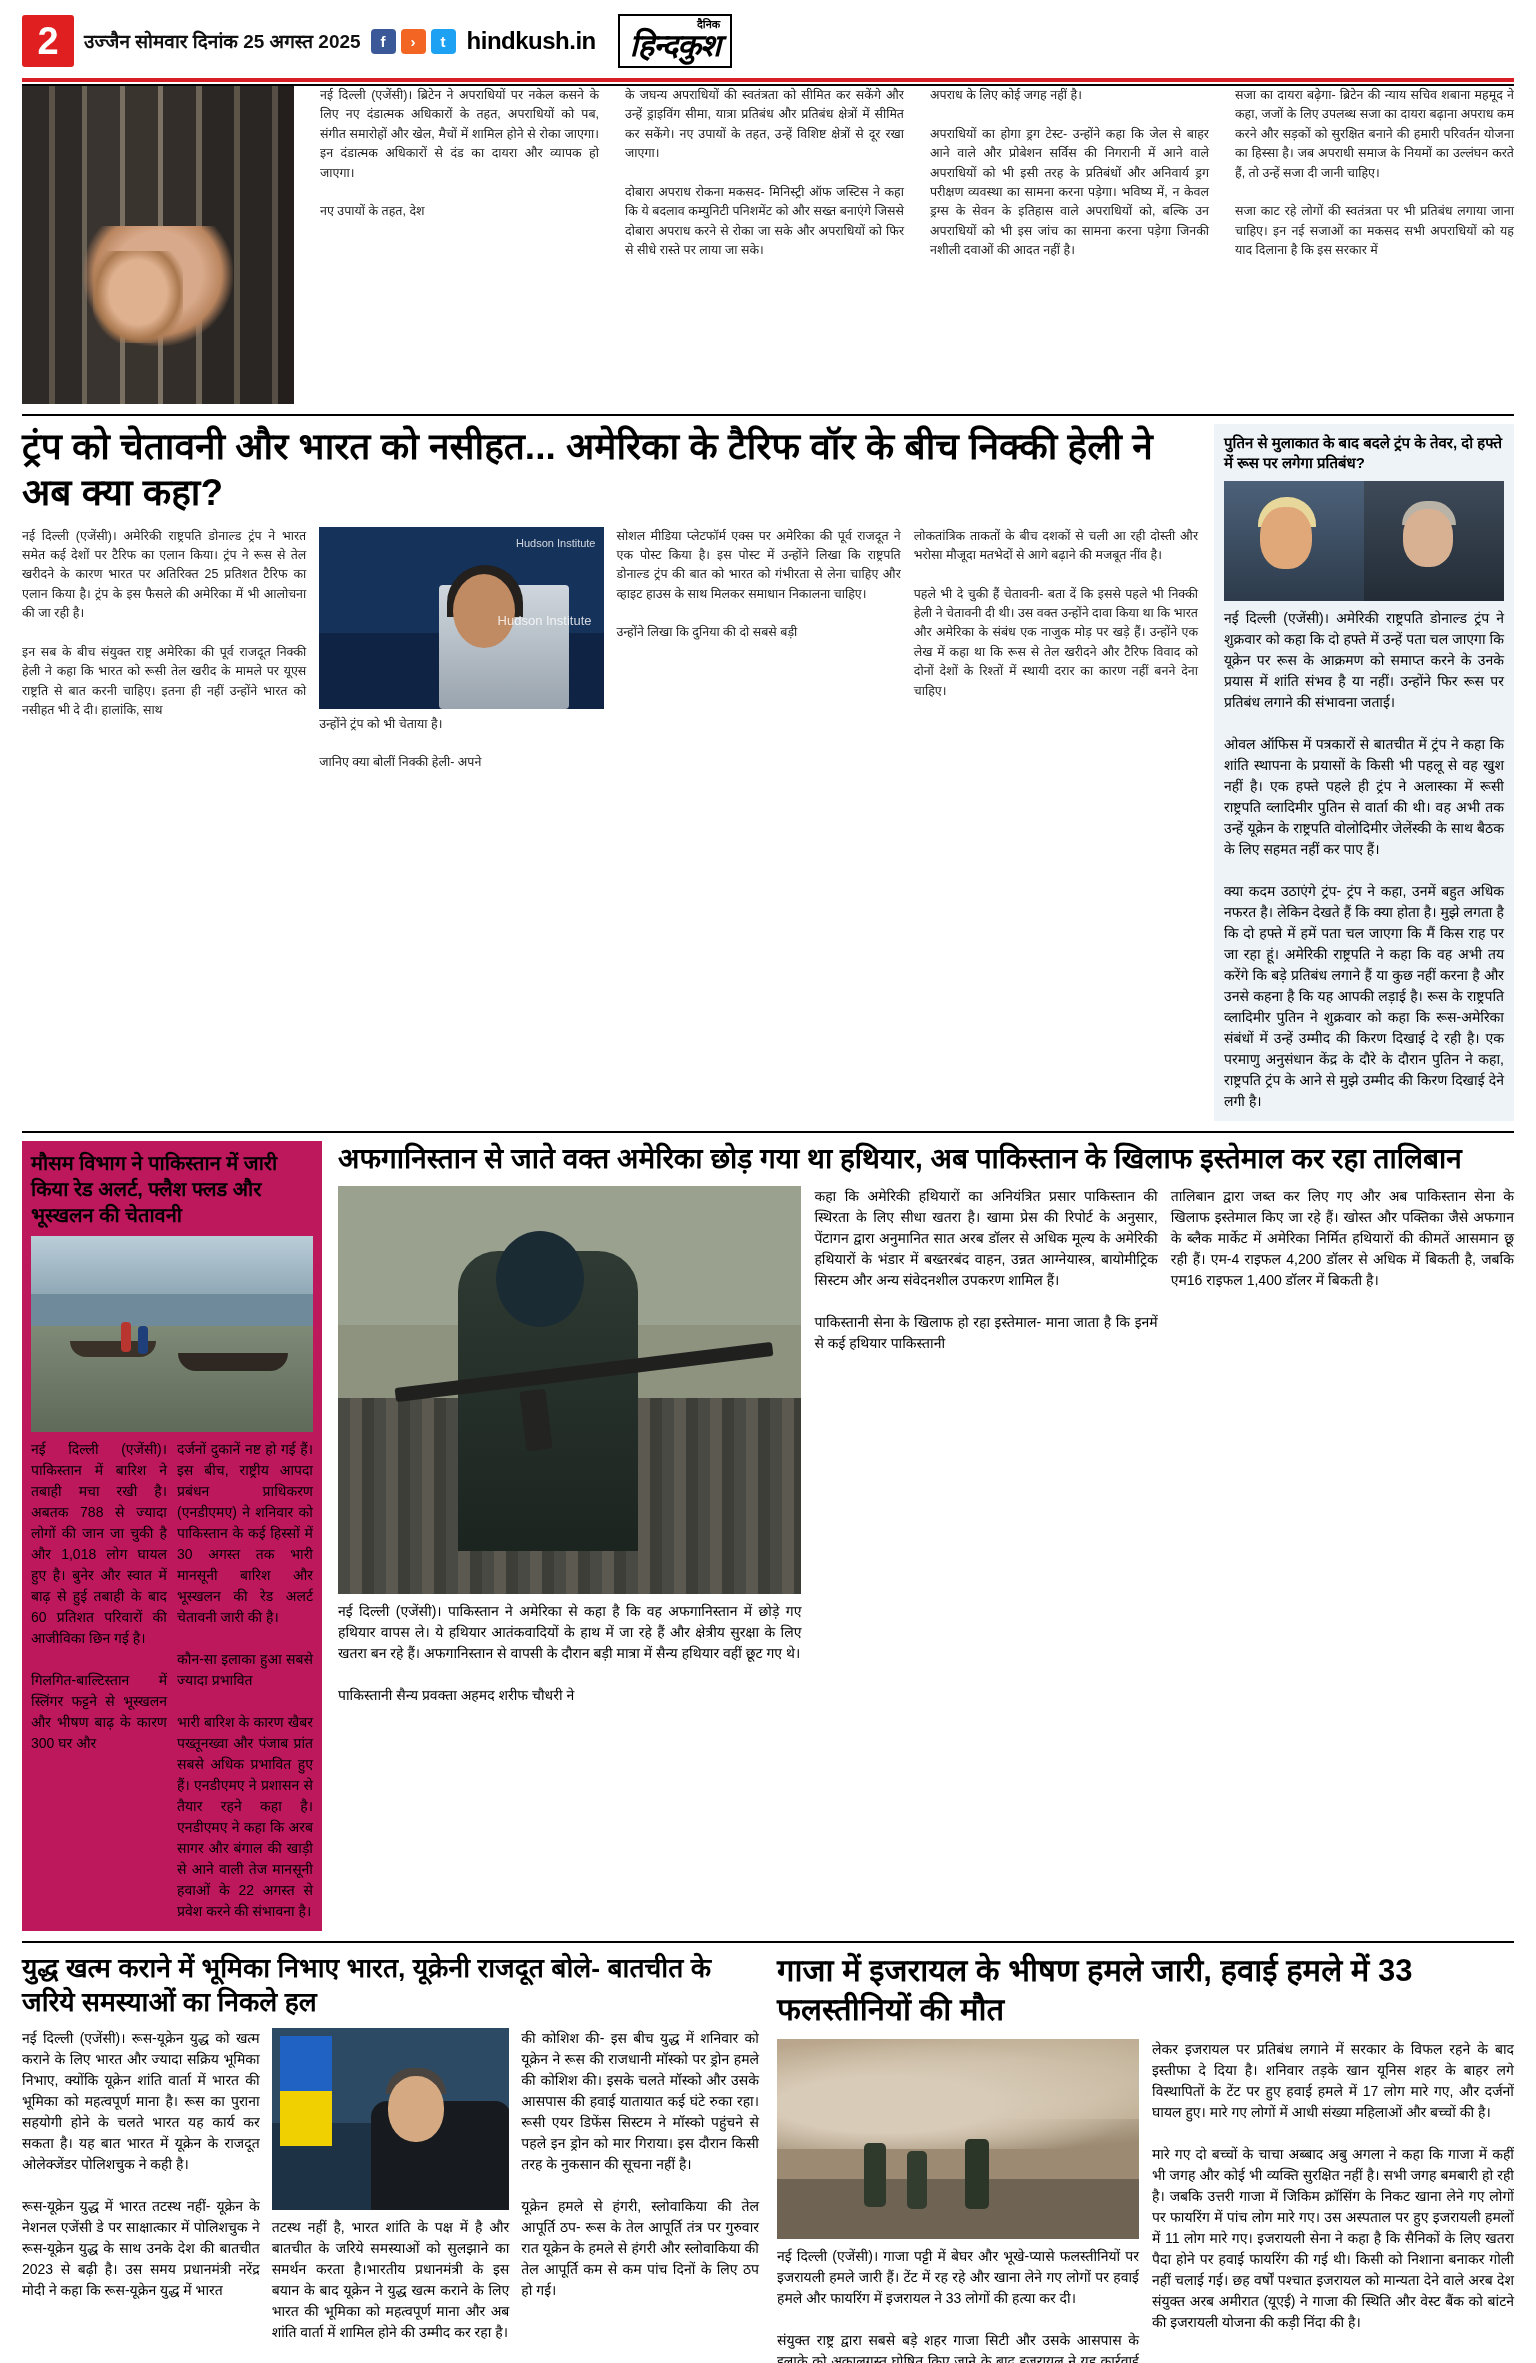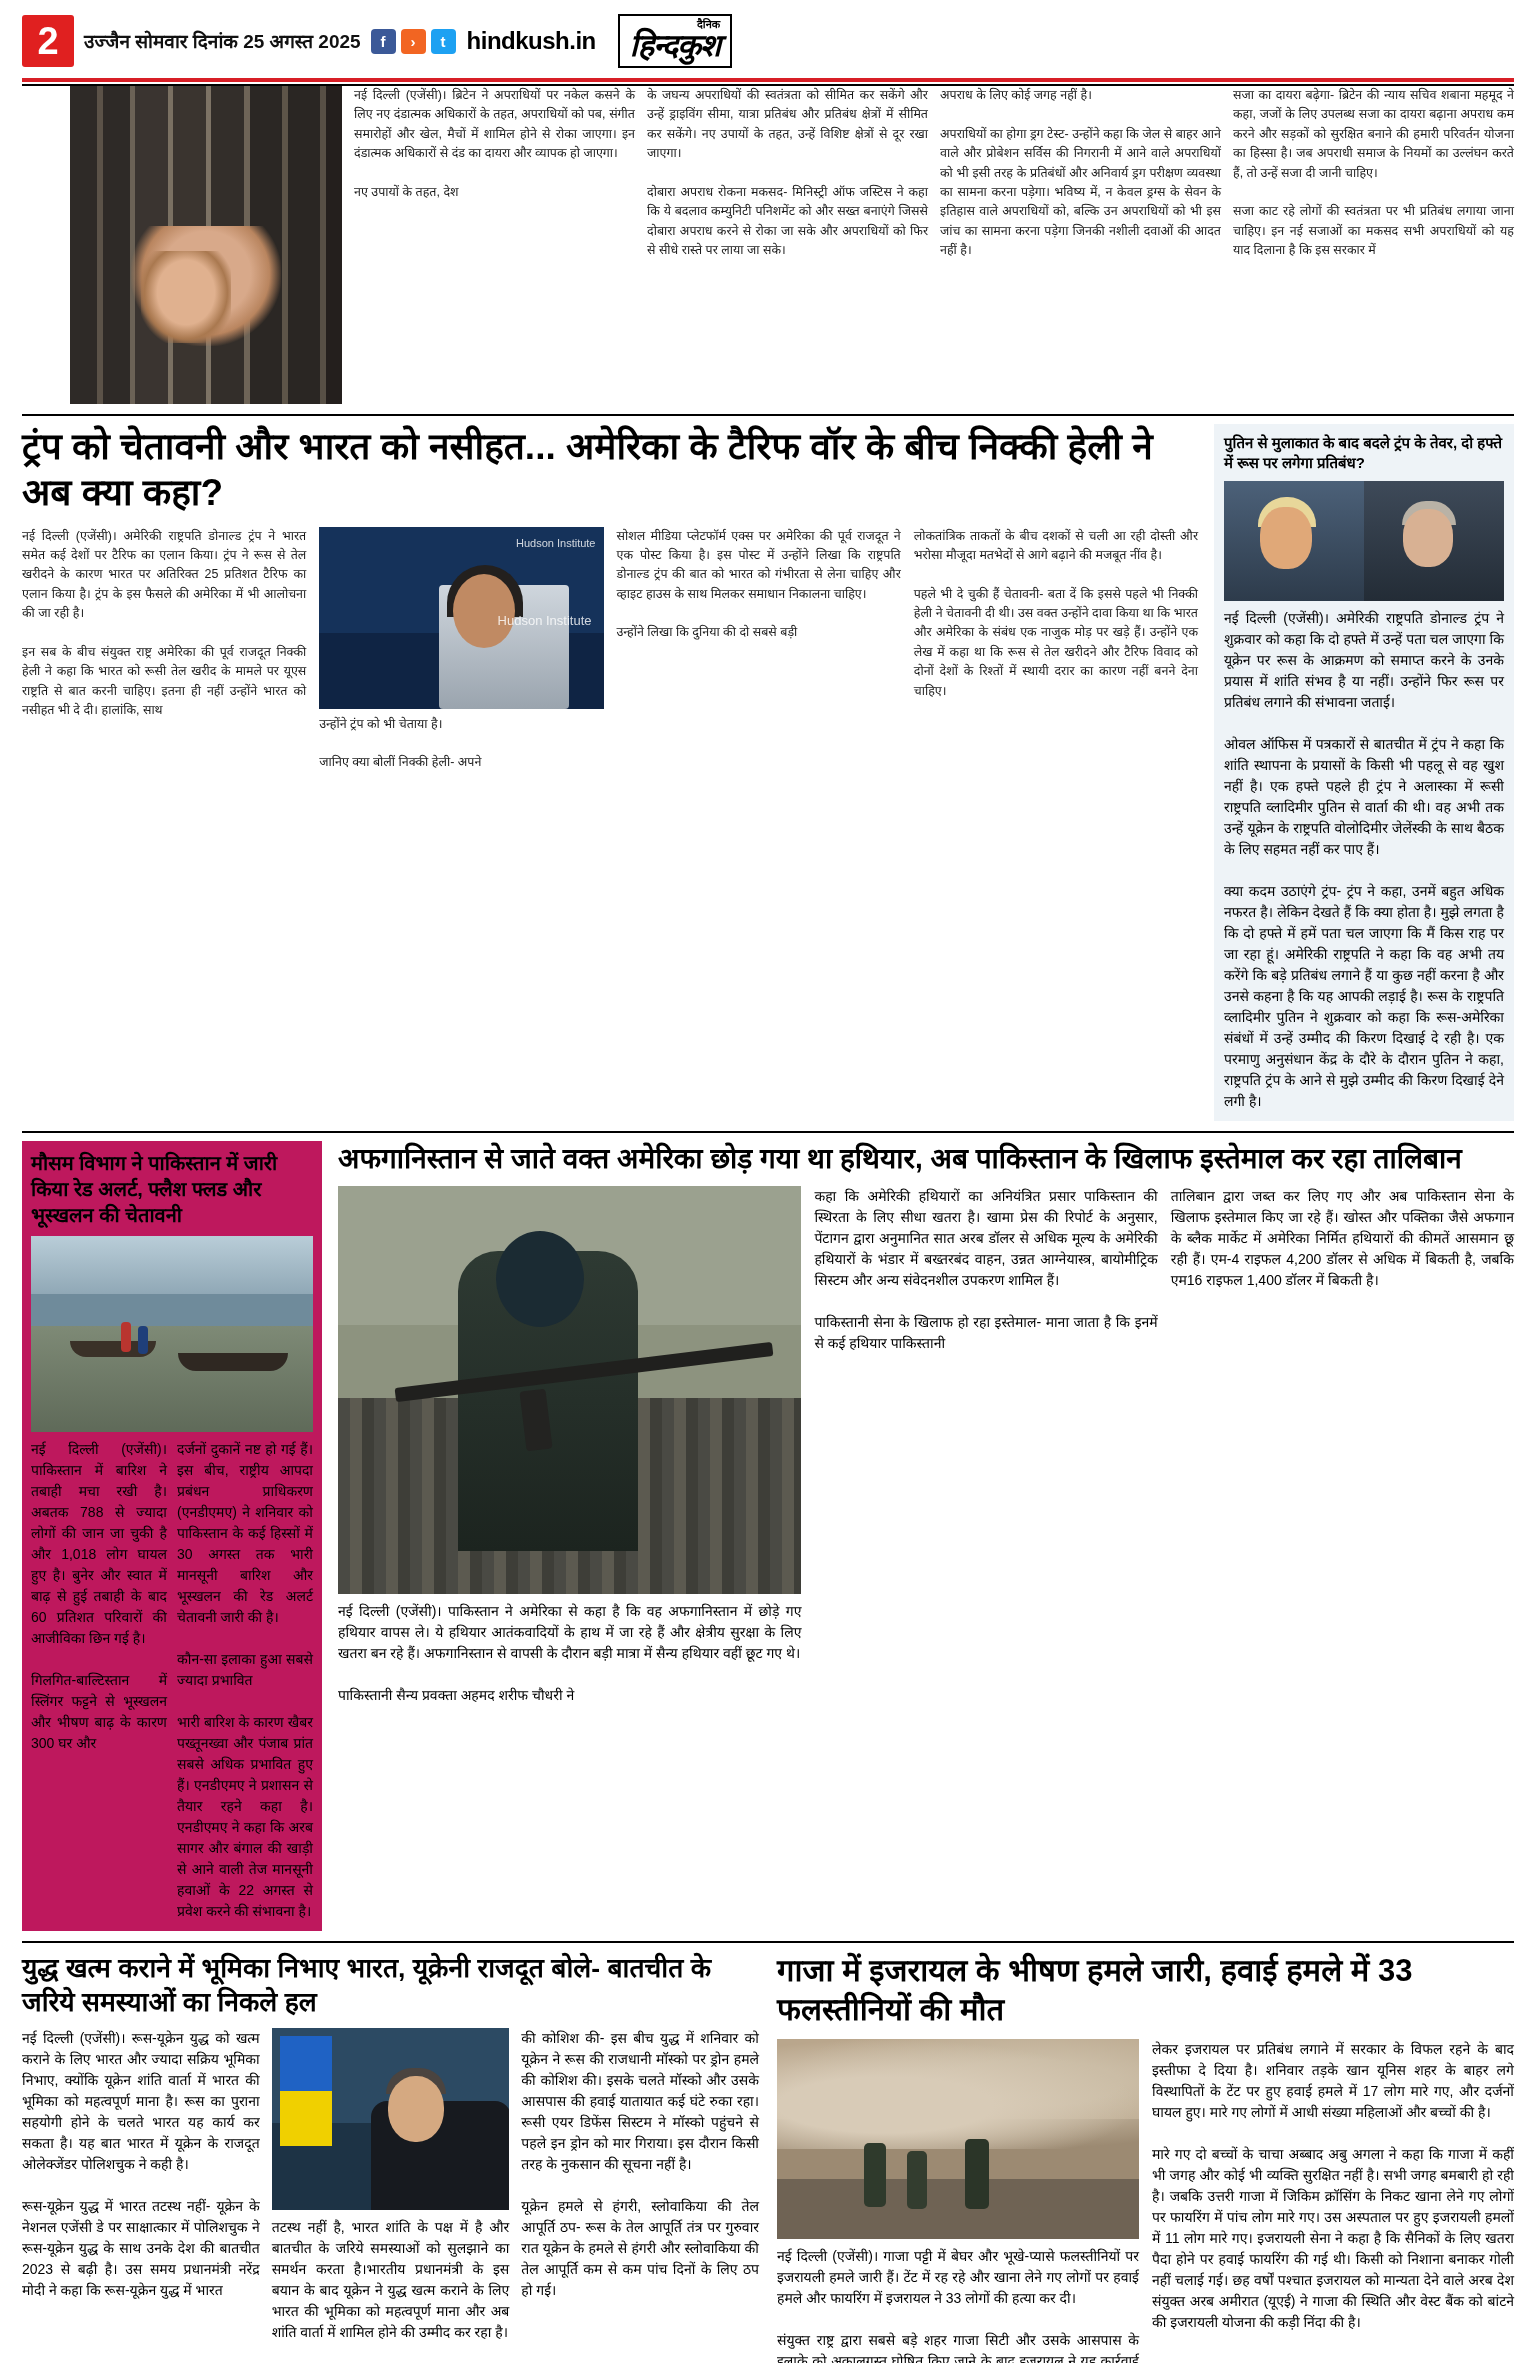--- a/index.html
+++ b/index.html
@@ -25,21 +25,21 @@
 
   
   .wrap{padding:0 22px;box-sizing:border-box;}
   .hl{font-weight:bold;line-height:1.25;}
   .body-text{font-size:12.5px;line-height:1.55;text-align:justify;color:#1a1a1a;}
   .hr-black{border-top:2px solid #000;margin:10px 0 8px 0;}
   .photo{background:#888;position:relative;overflow:hidden;}
 
   
   .lead-hl{font-size:40px;line-height:1.22;letter-spacing:-.3px;margin:10px 0 10px 0;}
-  .lead-grid{display:grid;grid-template-columns:272px 1fr 1fr 1fr 1fr;gap:12px;margin-left:48px;}
+  .lead-grid{display:grid;grid-template-columns:272px 1fr 1fr 1fr 1fr;gap:26px;}
 
   
   .jail{height:318px;background:linear-gradient(90deg,#2e2a27 0 10%,#5b5248 10% 12%,#2e2a27 12% 22%,#6b6256 22% 24%,#3a3430 24% 36%,#7a7062 36% 38%,#3a342f 38% 50%,#7d7365 50% 52%,#332e2a 52% 64%,#6e6457 64% 66%,#2b2724 66% 78%,#5e5549 78% 80%,#2a2623 80% 92%,#574f45 92% 94%,#241f1d 94% 100%);position:relative;}
   .jail .hands{position:absolute;left:50%;top:44%;transform:translateX(-50%);width:150px;height:120px;background:radial-gradient(ellipse at 50% 40%, #d8a98a 0 42%, #b9855f 60%, rgba(0,0,0,0) 72%);filter:blur(.4px);}
   .jail .hands2{position:absolute;left:26%;top:52%;width:90px;height:92px;background:radial-gradient(ellipse at 50% 45%, #e0b18f 0 45%, #a9784f 65%, rgba(0,0,0,0) 78%);}
 
   
   .mid-hl{font-size:37px;line-height:1.25;}
   .second-grid{display:grid;grid-template-columns:1fr 1fr 1fr 1fr;gap:13px;align-items:start;}
   .nikki{height:182px;background:linear-gradient(180deg,#15325a 0 58%, #0f2444 58% 100%);position:relative;overflow:hidden;}

